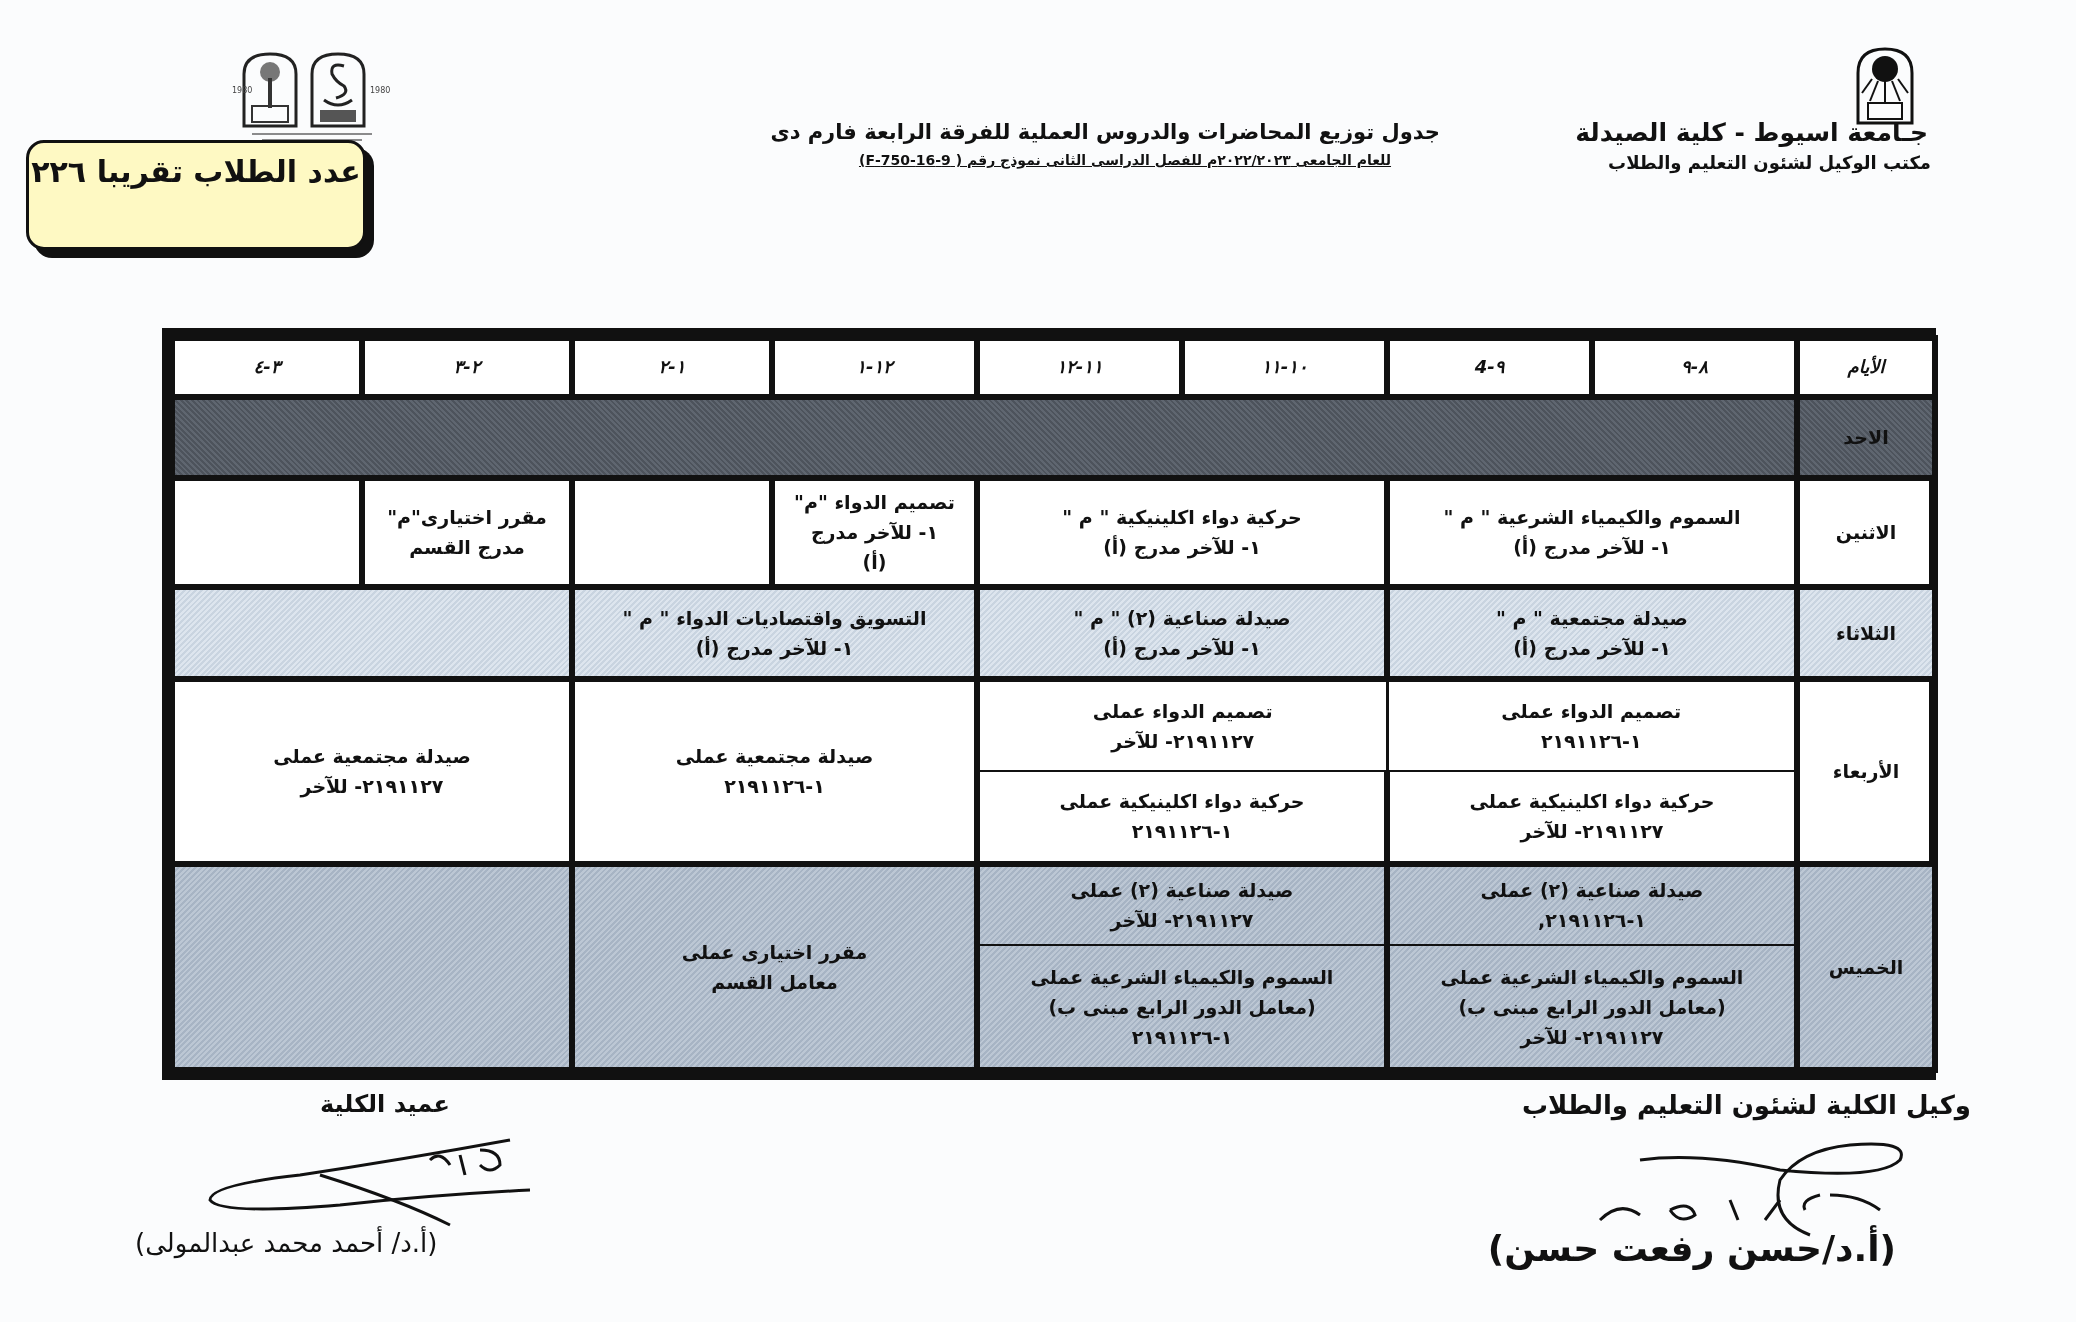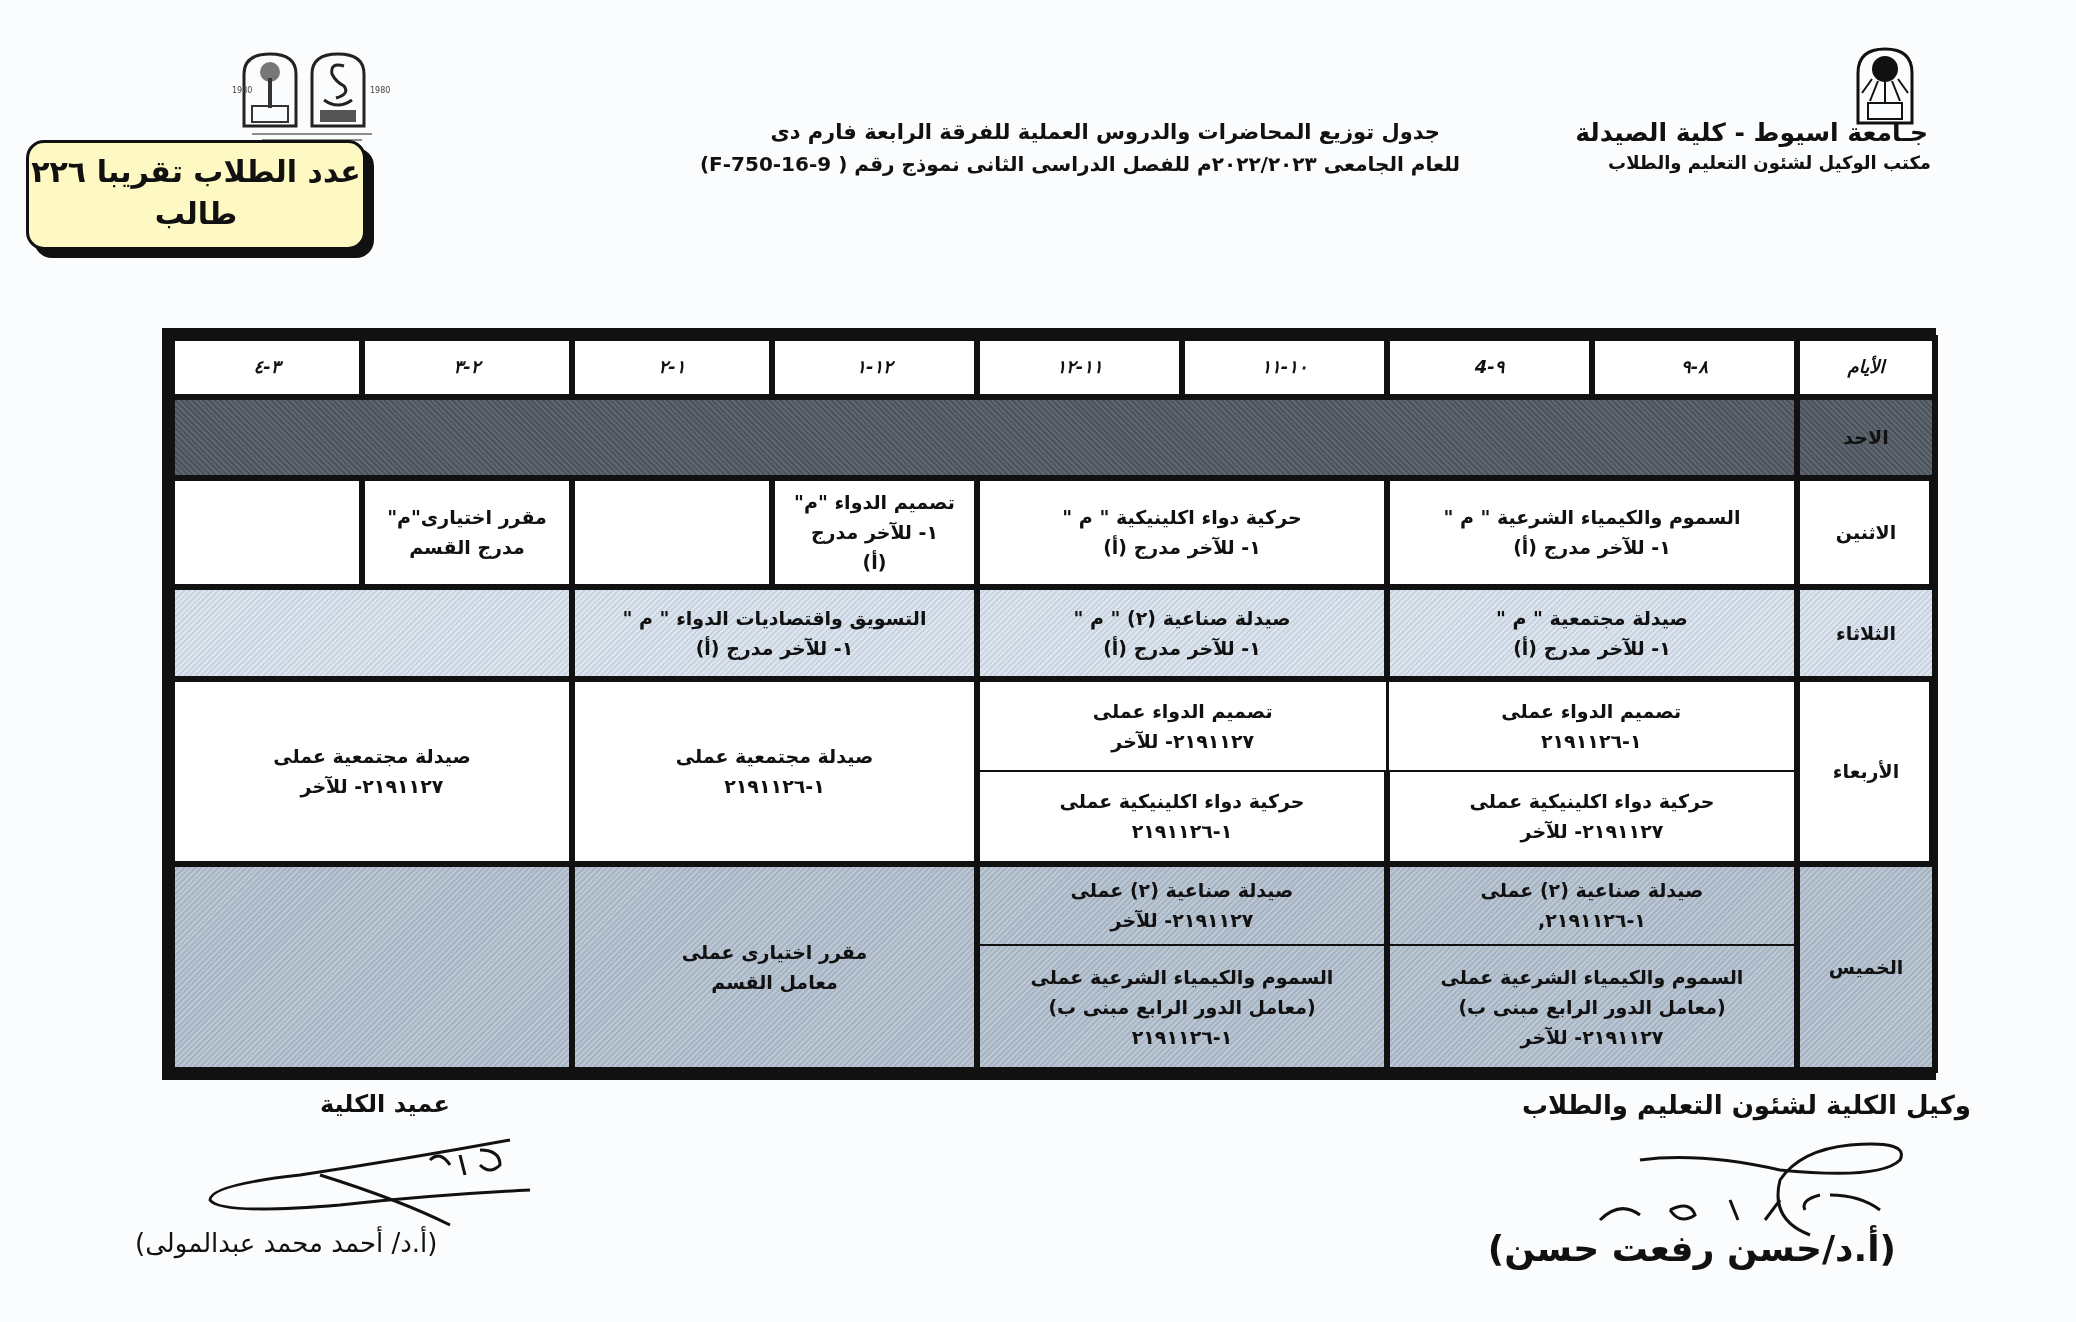--- a/index.html
+++ b/index.html
@@ -6,21 +6,21 @@
   body{width:2076px;height:1322px;background:#fbfcfd;position:relative;overflow:hidden;
        font-family:"DejaVu Sans","Liberation Sans",sans-serif;color:#111;}
   .abs{position:absolute;}
   .rtl{direction:rtl;}
   
   #uni-logo{left:1850px;top:45px;width:70px;height:80px;}
   #uni-name{right:148px;top:118px;font-size:25px;font-weight:bold;white-space:nowrap;}
   #office-name{right:145px;top:152px;font-size:18px;font-weight:bold;white-space:nowrap;}
   
   #title-1{left:790px;width:650px;top:120px;text-align:center;font-size:21px;font-weight:bold;white-space:nowrap;}
-  #title-2{left:790px;width:670px;top:152px;text-align:center;font-size:20px;font-weight:bold;white-space:nowrap;}
+  #title-2{left:790px;width:670px;top:152px;text-align:center;font-size:14px;font-weight:bold;white-space:nowrap;text-decoration:underline;}
   
   #fac-logos{left:232px;top:48px;width:160px;height:100px;}
   
   #student-box{left:26px;top:140px;width:340px;height:110px;border:3px solid #111;border-radius:18px;
     box-shadow:8px 8px 0 #111;background:#fef9c3;text-align:center;font-weight:bold;font-size:30px;line-height:42px;padding-top:8px;box-sizing:border-box;}
   
   #schedule{left:162px;top:328px;width:1774px;height:752px;border:7px solid #111;box-sizing:border-box;background:#fff;}
   table{border-collapse:collapse;width:100%;height:100%;direction:rtl;table-layout:fixed;}
   td,th{border:6px solid #111;text-align:center;vertical-align:middle;font-weight:bold;font-size:19px;line-height:30px;padding:2px 4px;}
   th{font-size:18px;height:44px;background:#fff;font-style:italic;}
@@ -68,21 +68,20 @@
   <path d="M92 52 Q106 62 120 52" fill="none" stroke="#222" stroke-width="3"></path>
   <rect x="88" y="62" width="36" height="12" fill="#555"></rect>
   <text x="0" y="45" font-size="8" fill="#444">1980</text>
   <text x="138" y="45" font-size="8" fill="#444">1980</text>
   <line x1="20" y1="86" x2="140" y2="86" stroke="#666" stroke-width="1.5"></line>
   <line x1="30" y1="92" x2="130" y2="92" stroke="#666" stroke-width="1.5"></line>
 </svg>
 
 <div id="student-box" class="abs rtl">
   <div>عدد الطلاب تقريبا ٢٢٦</div>
-  <div>طالب</div>
 </div>
 
 <div id="schedule" class="abs">
 <table>
   <colgroup>
     <col style="width:138px">
         <col style="width:205px">
         <col style="width:205px">
         <col style="width:205px">
     <col style="width:205px">

